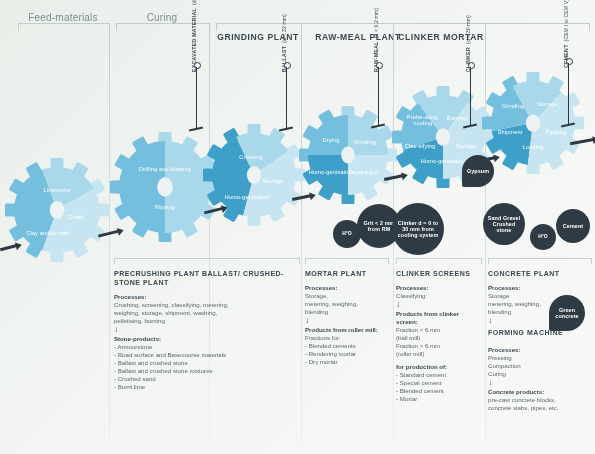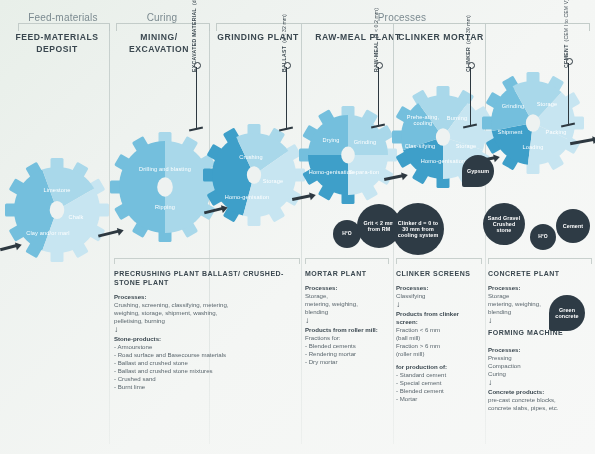--- a/index.html
+++ b/index.html
@@ -77,24 +77,21 @@
   .gap{height:5px;}
 </style>
 </head>
 <body>
 
 <div id="stage">
     <div class="grp-cap" style="left: 18px; top: 12px; width: 90px;">Feed-materials</div>
     <div class="grp-bracket" style="left: 18px; top: 23px; width: 90px;"></div>
     <div class="grp-cap" style="left: 116px; top: 12px; width: 92px;">Curing</div>
     <div class="grp-bracket" style="left: 116px; top: 23px; width: 92px;"></div>
-    <div class="grp-cap" style="left: 216px; top: 12px; width: 372px;">Processes</div>
     <div class="grp-bracket" style="left: 216px; top: 23px; width: 372px;"></div>
-    <div class="col-head" style="left: 10px; top: 32px; width: 94px;">FEED-MATERIALS DEPOSIT</div>
-    <div class="col-head" style="left: 112px; top: 32px; width: 94px;">MINING/ EXCAVATION</div>
     <div class="col-head" style="left: 212px; top: 32px; width: 92px;">GRINDING PLANT</div>
     <div class="col-head" style="left: 312px; top: 32px; width: 92px;">RAW-MEAL PLANT</div>
     <div class="col-head" style="left: 396px; top: 32px; width: 90px;">CLINKER MORTAR</div>
     <div class="col-sep" style="left: 109px;"></div>
     <div class="col-sep" style="left: 209px;"></div>
     <div class="col-sep" style="left: 301px;"></div>
     <div class="col-sep" style="left: 393px;"></div>
     <div class="col-sep" style="left: 485px;"></div>
     <div class="gear" style="left: 3px; top: 156px; width: 108px; height: 108px; z-index: 1;">
       <svg width="108" height="108" style="position: absolute; left: 0px; top: 0px; overflow: visible;">

